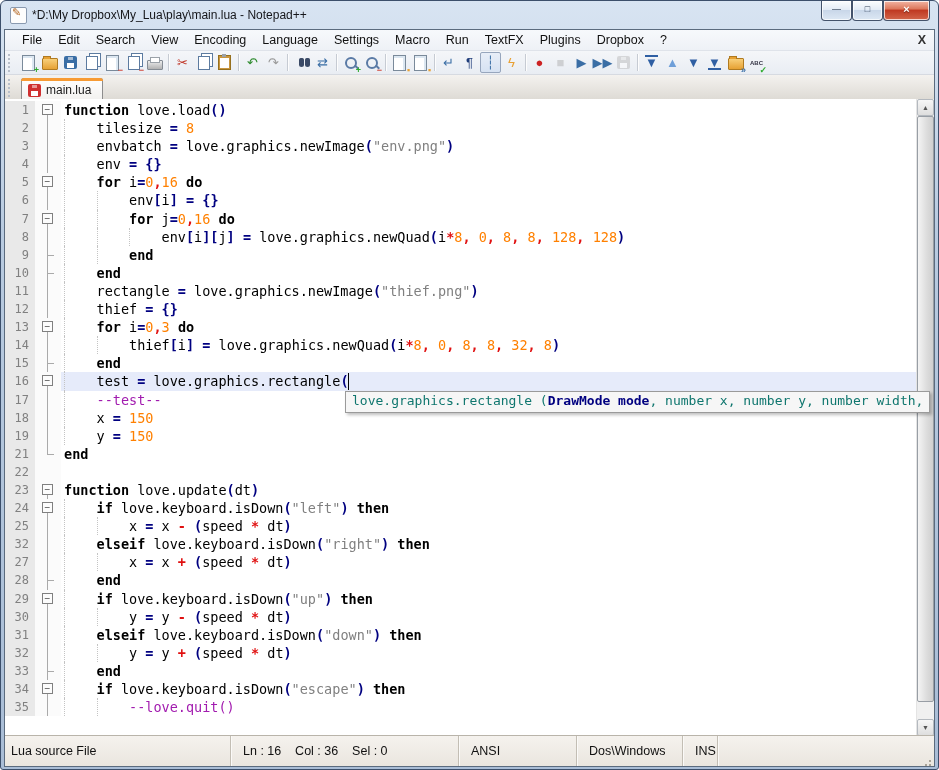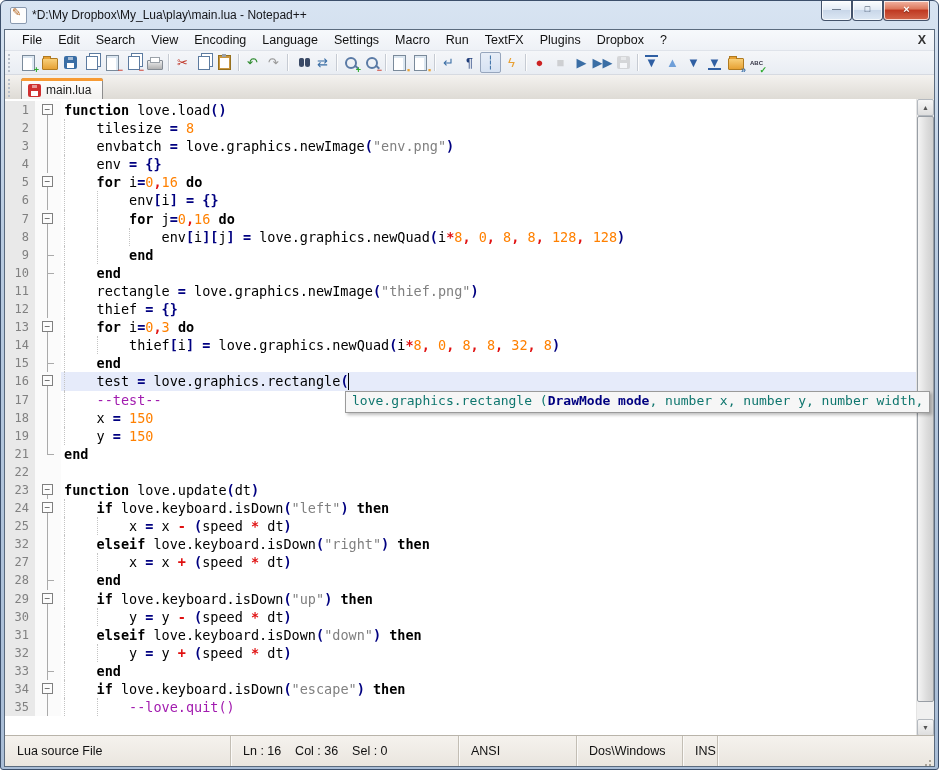--- a/index.html
+++ b/index.html
@@ -112,21 +112,21 @@
            border:1px solid #b4b9bf;border-radius:2px;box-sizing:border-box;color:#555;
            font-size:7px;text-align:center;line-height:15px;}
   .sb .btn.up{top:0;} .sb .btn.down{bottom:0;}
   .sb .thumb{position:absolute;left:0;right:0;top:17px;height:586px;border:1px solid #989ea5;
            border-radius:2px;box-sizing:border-box;background:linear-gradient(90deg,#f4f4f4,#dcdcdc 60%,#cfcfcf);}
   
   .statusbar{position:absolute;left:0;right:0;bottom:0;height:30px;display:flex;align-items:stretch;
       background:linear-gradient(#f5f2ee,#eae6df);border-top:1px solid #b9b4aa;font-size:12.5px;color:#111;}
   .ss{display:flex;align-items:center;padding-left:12px;box-sizing:border-box;white-space:pre;
       border-right:1px solid #c3beb4;box-shadow:1px 0 0 #fbfaf8;}
-  .ss:first-child{}
+  .ss:first-child{padding-left:6px;}
   .sgrip{width:12px;position:relative;border-right:none;box-shadow:none;}
   .sgrip::after{content:"";position:absolute;right:3px;bottom:4px;width:2px;height:2px;background:#a8a296;
       box-shadow:-4px 4px 0 #a8a296,0 4px 0 #a8a296,-8px 8px 0 #a8a296,-4px 8px 0 #a8a296,0 8px 0 #a8a296;}
 </style>
 </head>
 <body>
 
 <div id="win">
   <div class="titlebar">
     <div class="appicon"></div>

